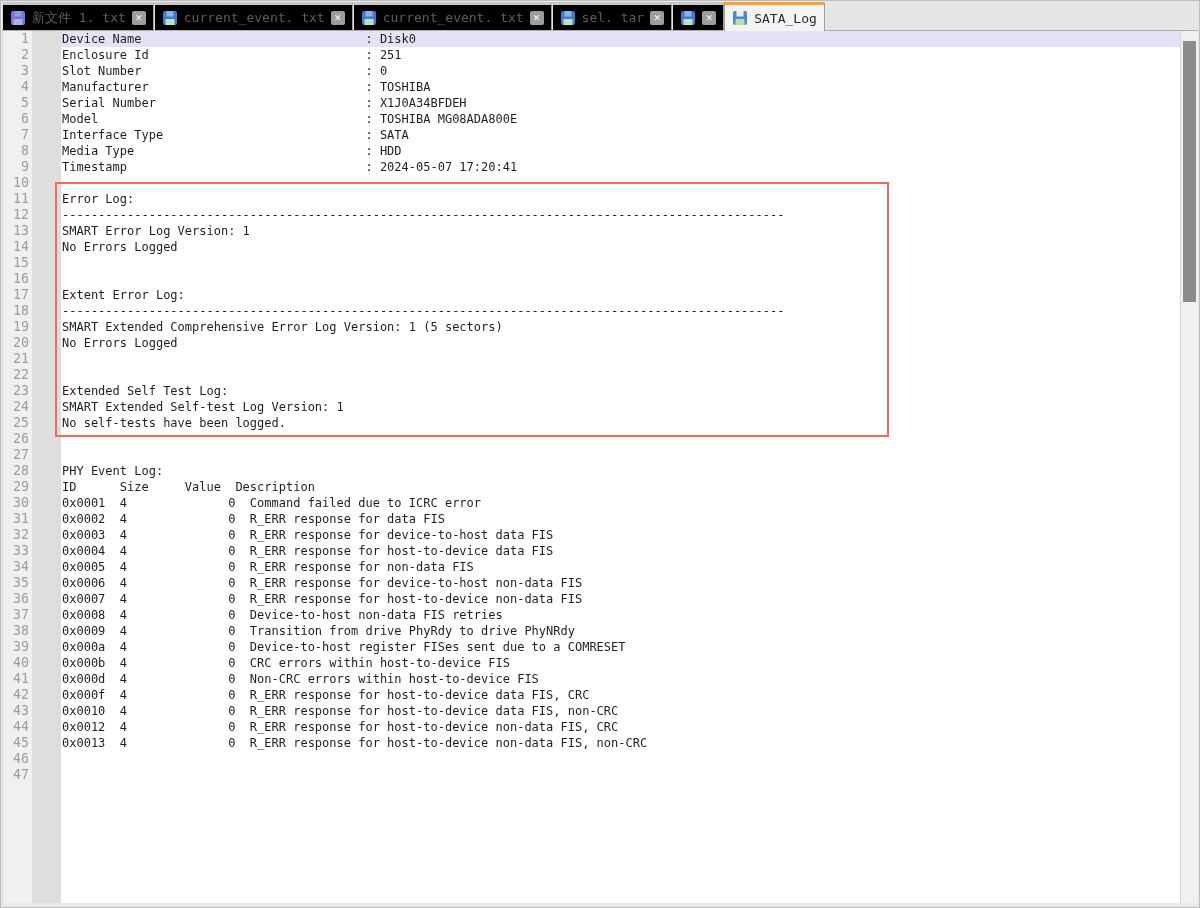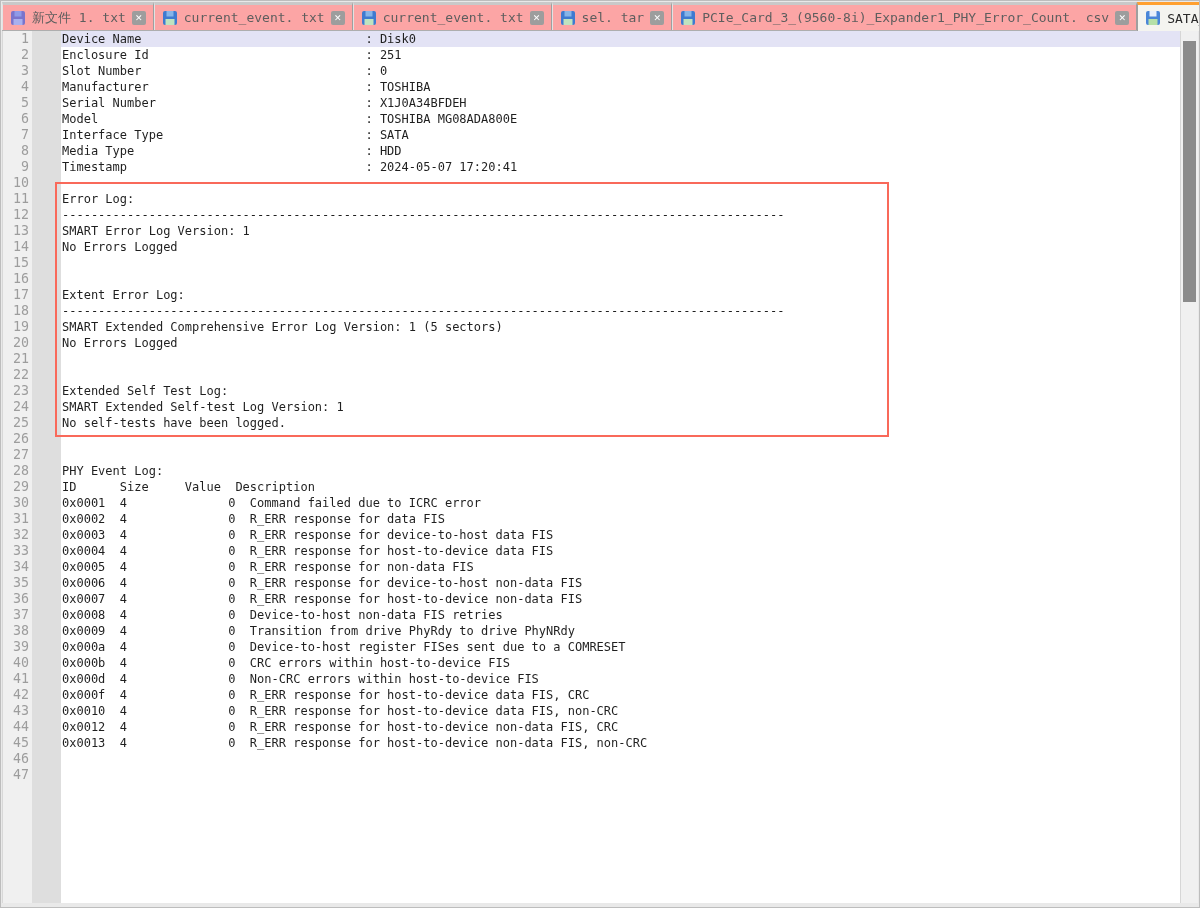--- a/index.html
+++ b/index.html
@@ -11,21 +11,21 @@
     overflow:hidden;
   }
   
   .tabbar {
     position:absolute; left:1px; top:1px; right:1px; height:29px;
     background:#e6e6e4; display:flex; align-items:stretch;
     border-bottom:1px solid #aeaeae;
   }
   .tab {
     display:flex; align-items:center; gap:6px;
-    padding:0 7px; background:#fca5a5;
+    padding:0 7px; background:#000000;
     border-right:1px solid #9f9f9f; border-left:1px solid #e2e2e2;
     border-top:3px solid #c9c9c9;
     font-size:13px; color:#5e5e5e; white-space:nowrap; cursor:default;
   }
   .tab.active {
     background:#f4f4f0; border-top:3px solid #ffa030;
     border-left:1px solid #9f9f9f; color:#2b2b2b;
     margin-bottom:-1px;
   }
   .tab .close {
@@ -117,21 +117,20 @@
         </svg>
         <span>sel. tar</span>
         <span class="close">✕</span>
       </div>
       <div class="tab">
         <svg width="16" height="16" viewBox="0 0 16 16">
           <rect x="1" y="1" width="14" height="14" rx="2" fill="#3f7ad0"></rect>
           <rect x="4.5" y="1" width="7" height="5.5" fill="#86b4e8"></rect>
           <rect x="3.5" y="9" width="9" height="6" fill="#bfe3c0"></rect>
         </svg>
-        <span>PCIe_Card_3_(9560-8i)_Expander1_PHY_Error_Count. csv</span>
         <span class="close">✕</span>
       </div>
       <div class="tab active">
         <svg width="16" height="16" viewBox="0 0 16 16">
           <rect x="1" y="1" width="14" height="14" rx="2" fill="#4a86d8"></rect>
           <rect x="4.5" y="1" width="7" height="5.5" fill="#e8f0fb"></rect>
           <rect x="3.5" y="9" width="9" height="6" fill="#b5e0a8"></rect>
         </svg>
         <span>SATA_Log</span>
       </div>

